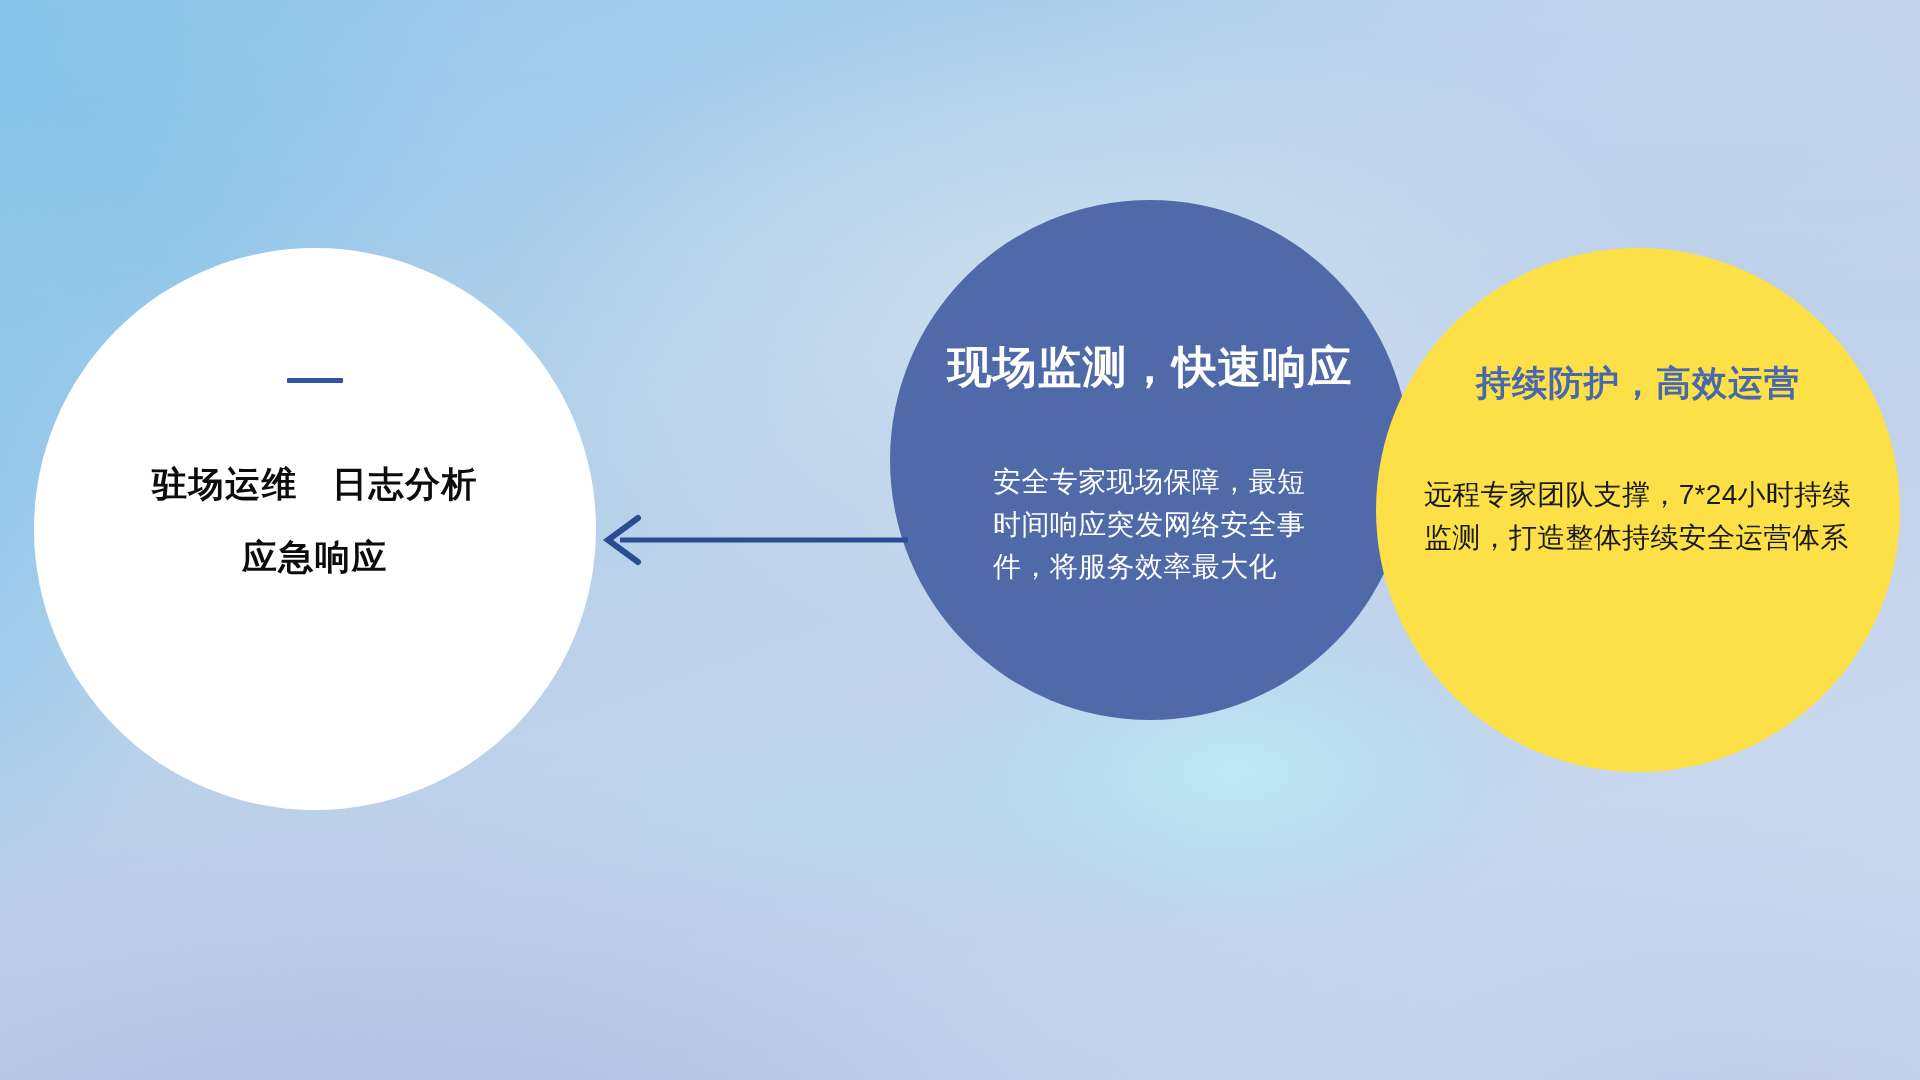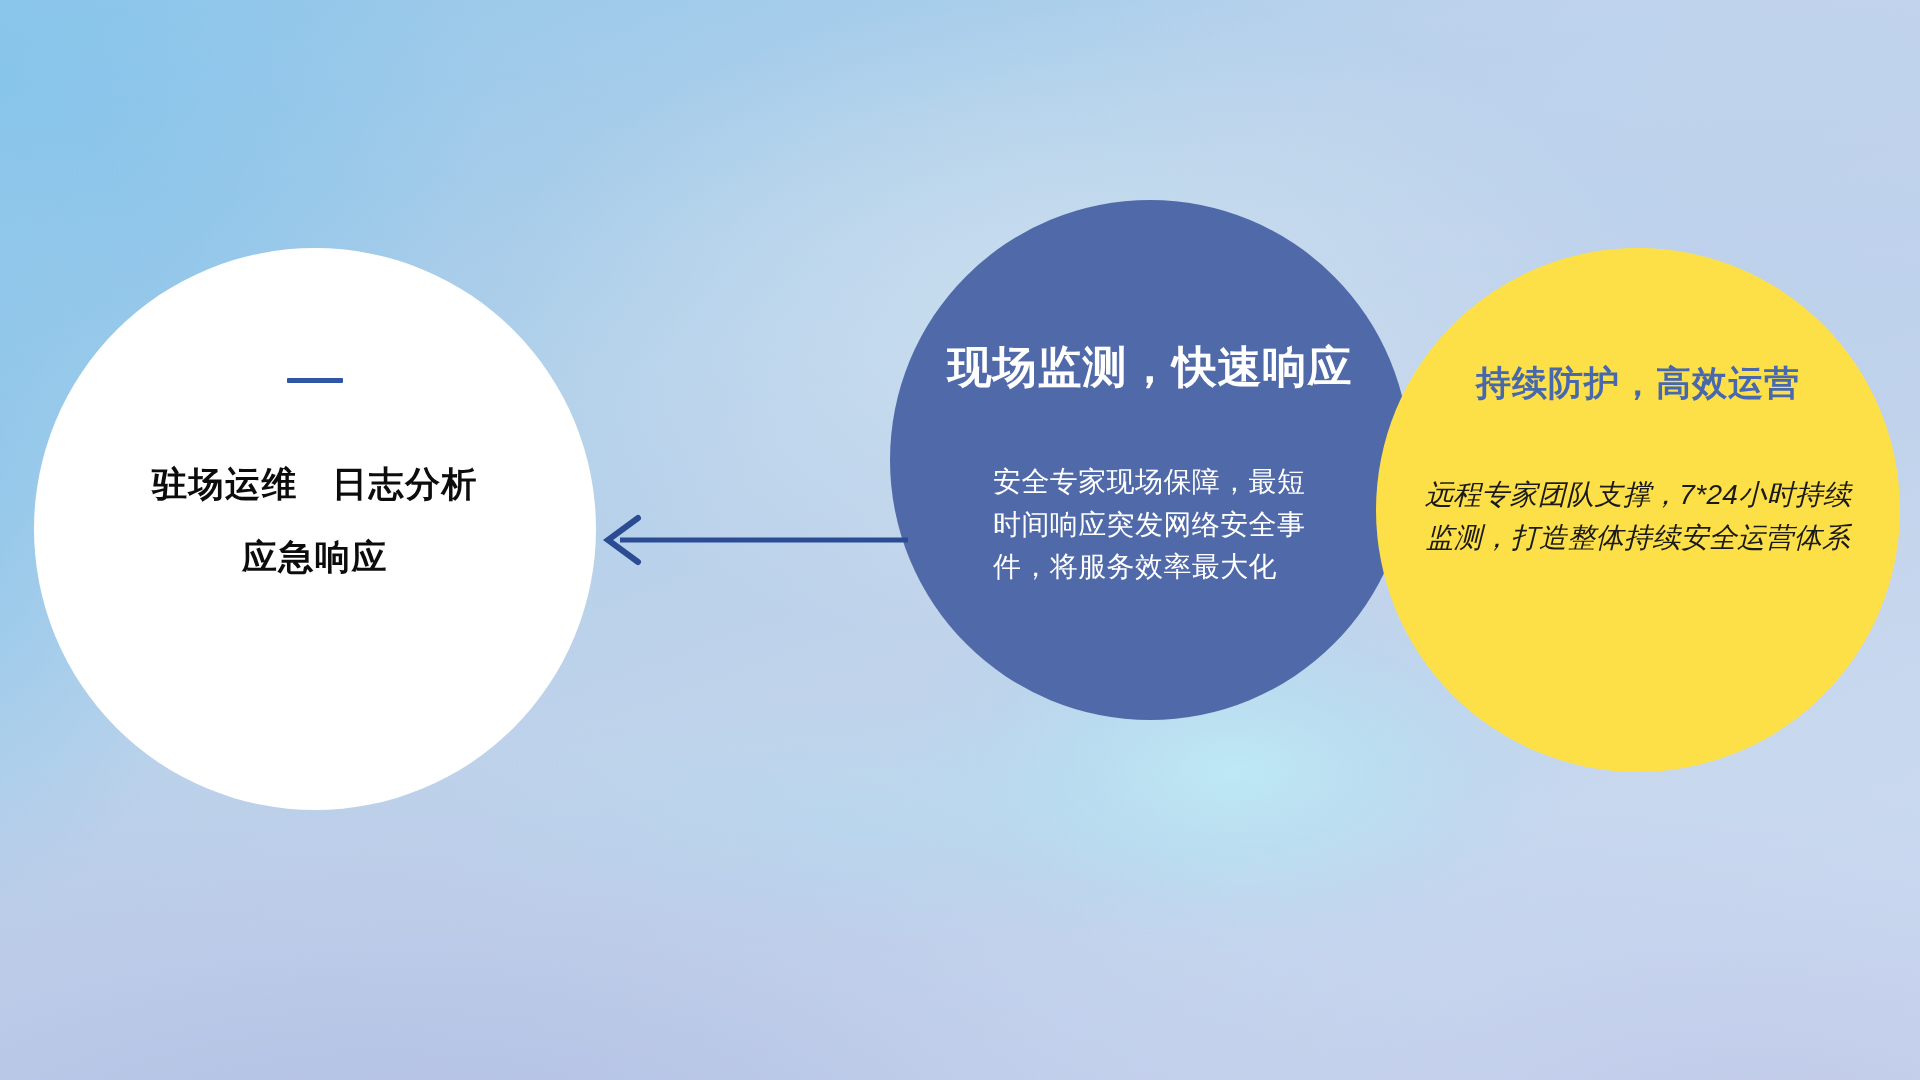--- a/index.html
+++ b/index.html
@@ -237,23 +237,21 @@
     color: #4768ad;
     letter-spacing: 1px;
     white-space: nowrap;
   }
   .right-body {
     margin-top: 66px;
     width: 428px;
     font-size: 28px;
     line-height: 1.55;
     color: #1a1a1a;
-    text-align: center;
     letter-spacing: 0.3px;
-    font-style: italic;
   }
 
   
   #arrow {
     position: absolute;
     left: 590px;
     top: 508px;
     width: 320px;
     height: 64px;
     z-index: 6;

